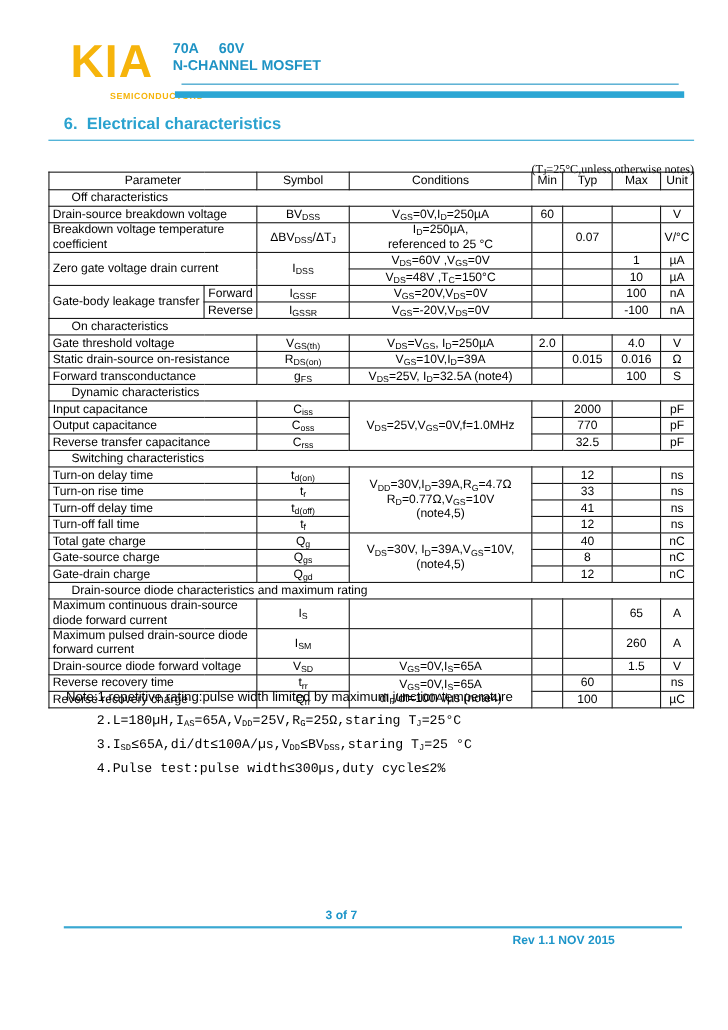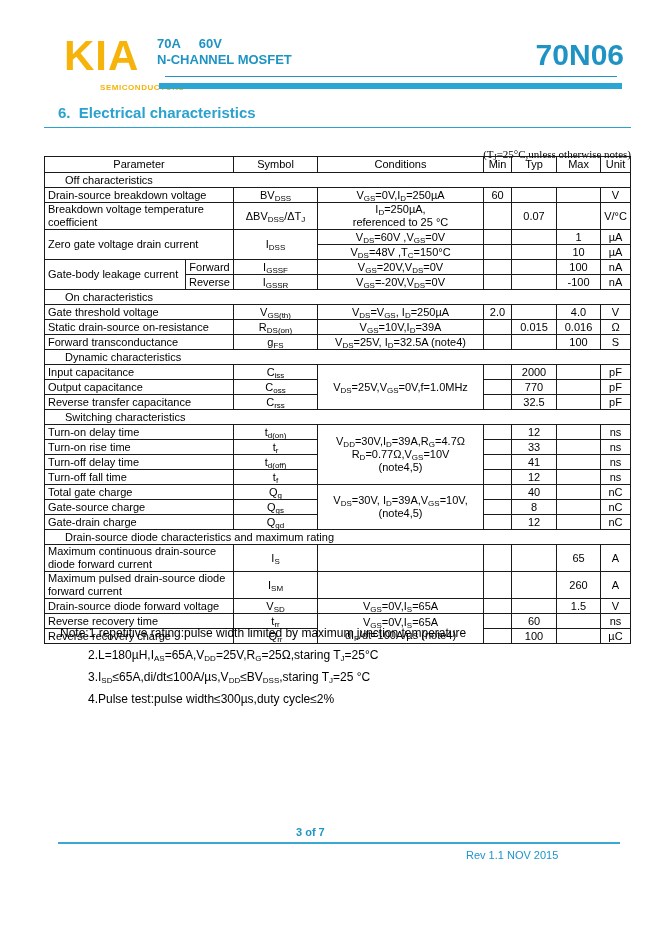--- a/index.html
+++ b/index.html
@@ -30,40 +30,39 @@
     text-align:center;vertical-align:middle;font-weight:normal;overflow:hidden;}
   table.spec th{height:15px;}
   table.spec td.l{text-align:left;}
   table.spec td.sec{text-align:left;padding-left:20px;}
   col.c-pm{width:141px}col.c-ps{width:48px}col.c-sym{width:84px}col.c-cond{width:166px}
   col.c-min{width:28px}col.c-typ{width:45px}col.c-max{width:44px}col.c-unit{width:30px}
   sub{font-size:8px;line-height:0;vertical-align:-2px;}
   
   .notes{position:absolute;left:60px;top:627px;font-size:12px;line-height:13px;}
   .note-line{margin-bottom:9px;}
-  .note-line.indent{margin-left:28px;}
+  .note-line.indent{margin-left:28px;font-family:Liberation Mono, monospace;}
   
   .footer-rule{position:absolute;left:58px;top:842px;width:562px;height:2px;background:#3aa8d2;}
   .page-number{position:absolute;left:296px;top:826px;font-size:11px;font-weight:700;color:#1d95c9;}
-  .revision{position:absolute;left:466px;top:849px;font-size:11px;font-weight:400;color:#1d95c9;}
+  .revision{position:absolute;left:466px;top:849px;font-size:11px;font-weight:700;color:#1d95c9;}
 </style>
 </head>
 <body>
 
 <div class="page">
 
   <div class="logo-kia">KIA</div>
   <div class="logo-sub">SEMICONDUCTORS</div>
 
   <div class="ratings">
     <div><span>70A</span><span class="gap"></span><span>60V</span></div>
     <div>N-CHANNEL MOSFET</div>
   </div>
 
-  <div class="part-number">70N06</div>
 
   <div class="rule-thin"></div>
   <div class="rule-thick"></div>
 
   <div class="section-title">6.&nbsp; Electrical characteristics</div>
 
   <div class="table-note">(T<sub>J</sub>=25°C,unless otherwise notes)</div>
 
   <table class="spec">
     <colgroup>
@@ -119,21 +118,21 @@
           <td>µA</td>
         </tr>
         <tr>
           <td>V<sub>DS</sub>=48V ,T<sub>C</sub>=150°C</td>
           <td></td>
           <td></td>
           <td>10</td>
           <td>µA</td>
         </tr>
         <tr>
-          <td rowspan="2" class="l">Gate-body leakage current</td>
+          <td rowspan="2" class="l">Gate-body leakage transfer</td>
           <td>Forward</td>
           <td>I<sub>GSSF</sub></td>
           <td>V<sub>GS</sub>=20V,V<sub>DS</sub>=0V</td>
           <td></td>
           <td></td>
           <td>100</td>
           <td>nA</td>
         </tr>
         <tr>
           <td>Reverse</td>

